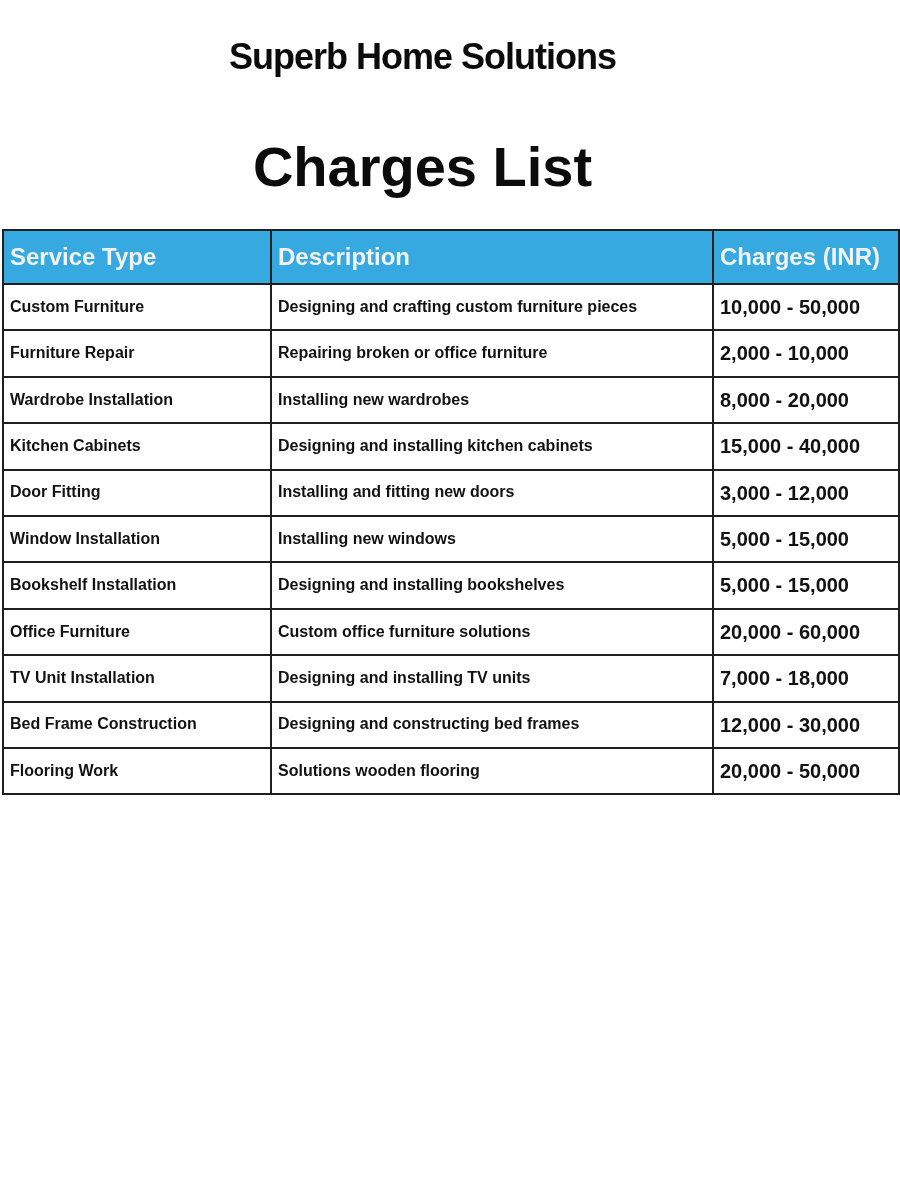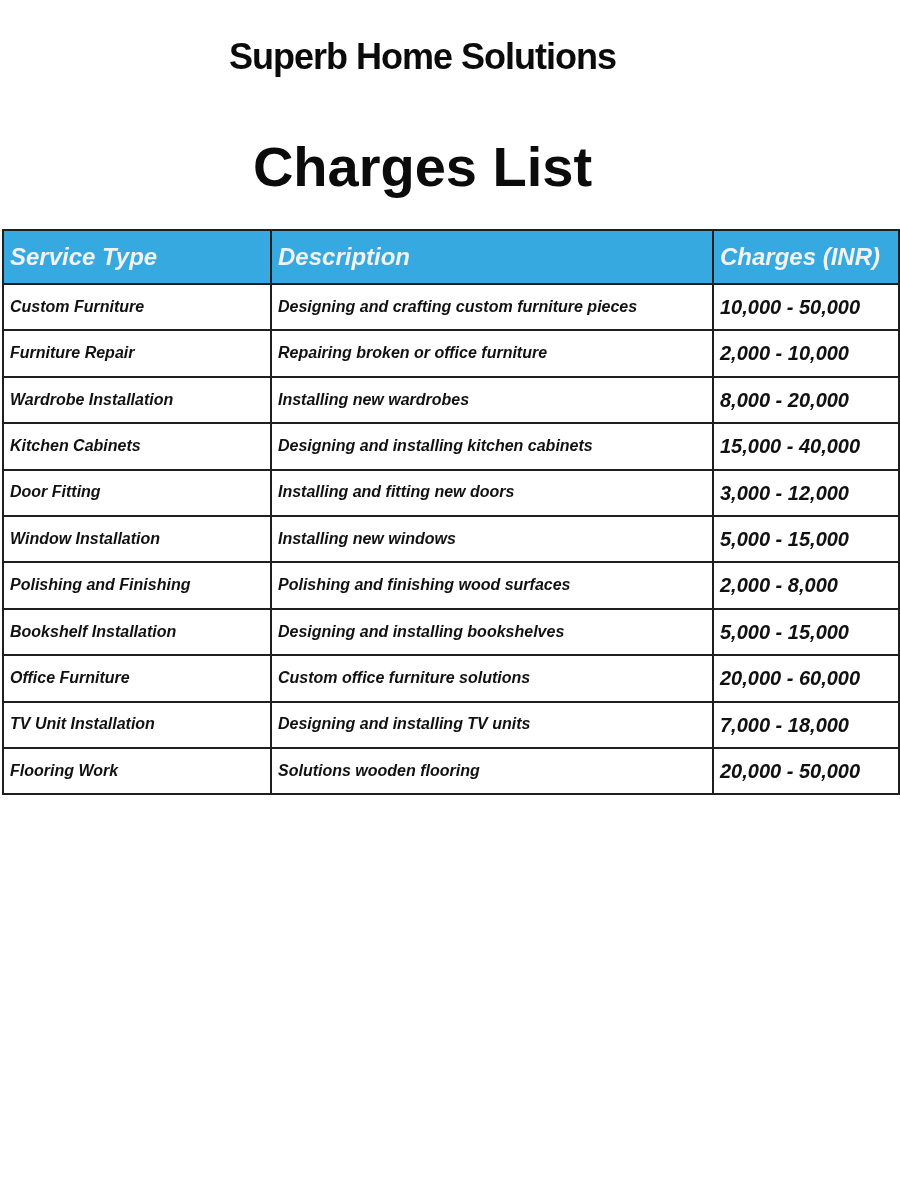--- a/index.html
+++ b/index.html
@@ -39,21 +39,20 @@
   table.charges col.c2 { width: 442px; }
   table.charges col.c3 { width: 186px; }
   table.charges th, table.charges td {
     border: 2px solid #1f1f1f;
     text-align: left;
     vertical-align: middle;
     padding: 8px 6px;
     font-weight: 700;
     line-height: 1.42;
     overflow: hidden;
-    font-style: italic;
   }
   table.charges thead th {
     background: #35a9e0;
     color: #f2f2f0;
     font-size: 24px;
     padding: 9px 6px;
   }
   td.service-cell { font-size: 16px; }
   td.description-cell { font-size: 16px; }
   td.charges-cell { font-size: 20px; letter-spacing: 0px; }
@@ -104,38 +103,38 @@
       <td class="service-cell">Door Fitting</td>
       <td class="description-cell">Installing and fitting new doors</td>
       <td class="charges-cell">3,000 - 12,000</td>
     </tr>
     <tr>
       <td class="service-cell">Window Installation</td>
       <td class="description-cell">Installing new windows</td>
       <td class="charges-cell">5,000 - 15,000</td>
     </tr>
     <tr>
-      <td class="service-cell">Polishing and Finishing</td>
-      <td class="description-cell">Polishing and finishing wood surfaces</td>
-      <td class="charges-cell">2,000 - 8,000</td>
-    </tr>
-    <tr>
       <td class="service-cell">Bookshelf Installation</td>
       <td class="description-cell">Designing and installing bookshelves</td>
       <td class="charges-cell">5,000 - 15,000</td>
     </tr>
     <tr>
       <td class="service-cell">Office Furniture</td>
       <td class="description-cell">Custom office furniture solutions</td>
       <td class="charges-cell">20,000 - 60,000</td>
     </tr>
     <tr>
       <td class="service-cell">TV Unit Installation</td>
       <td class="description-cell">Designing and installing TV units</td>
       <td class="charges-cell">7,000 - 18,000</td>
     </tr>
     <tr>
+      <td class="service-cell">Bed Frame Construction</td>
+      <td class="description-cell">Designing and constructing bed frames</td>
+      <td class="charges-cell">12,000 - 30,000</td>
+    </tr>
+    <tr>
       <td class="service-cell">Flooring Work</td>
       <td class="description-cell">Solutions wooden flooring</td>
       <td class="charges-cell">20,000 - 50,000</td>
     </tr>
   </tbody>
 </table>
 
 </body></html>

